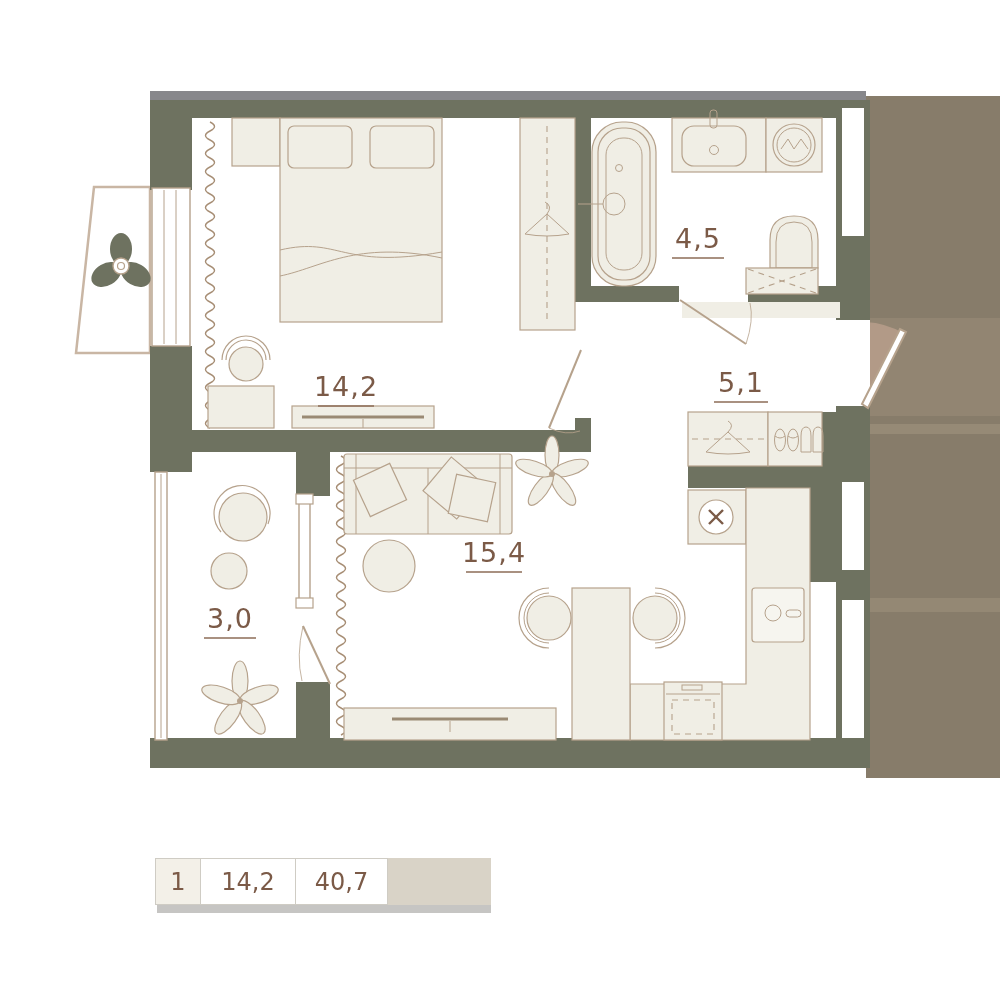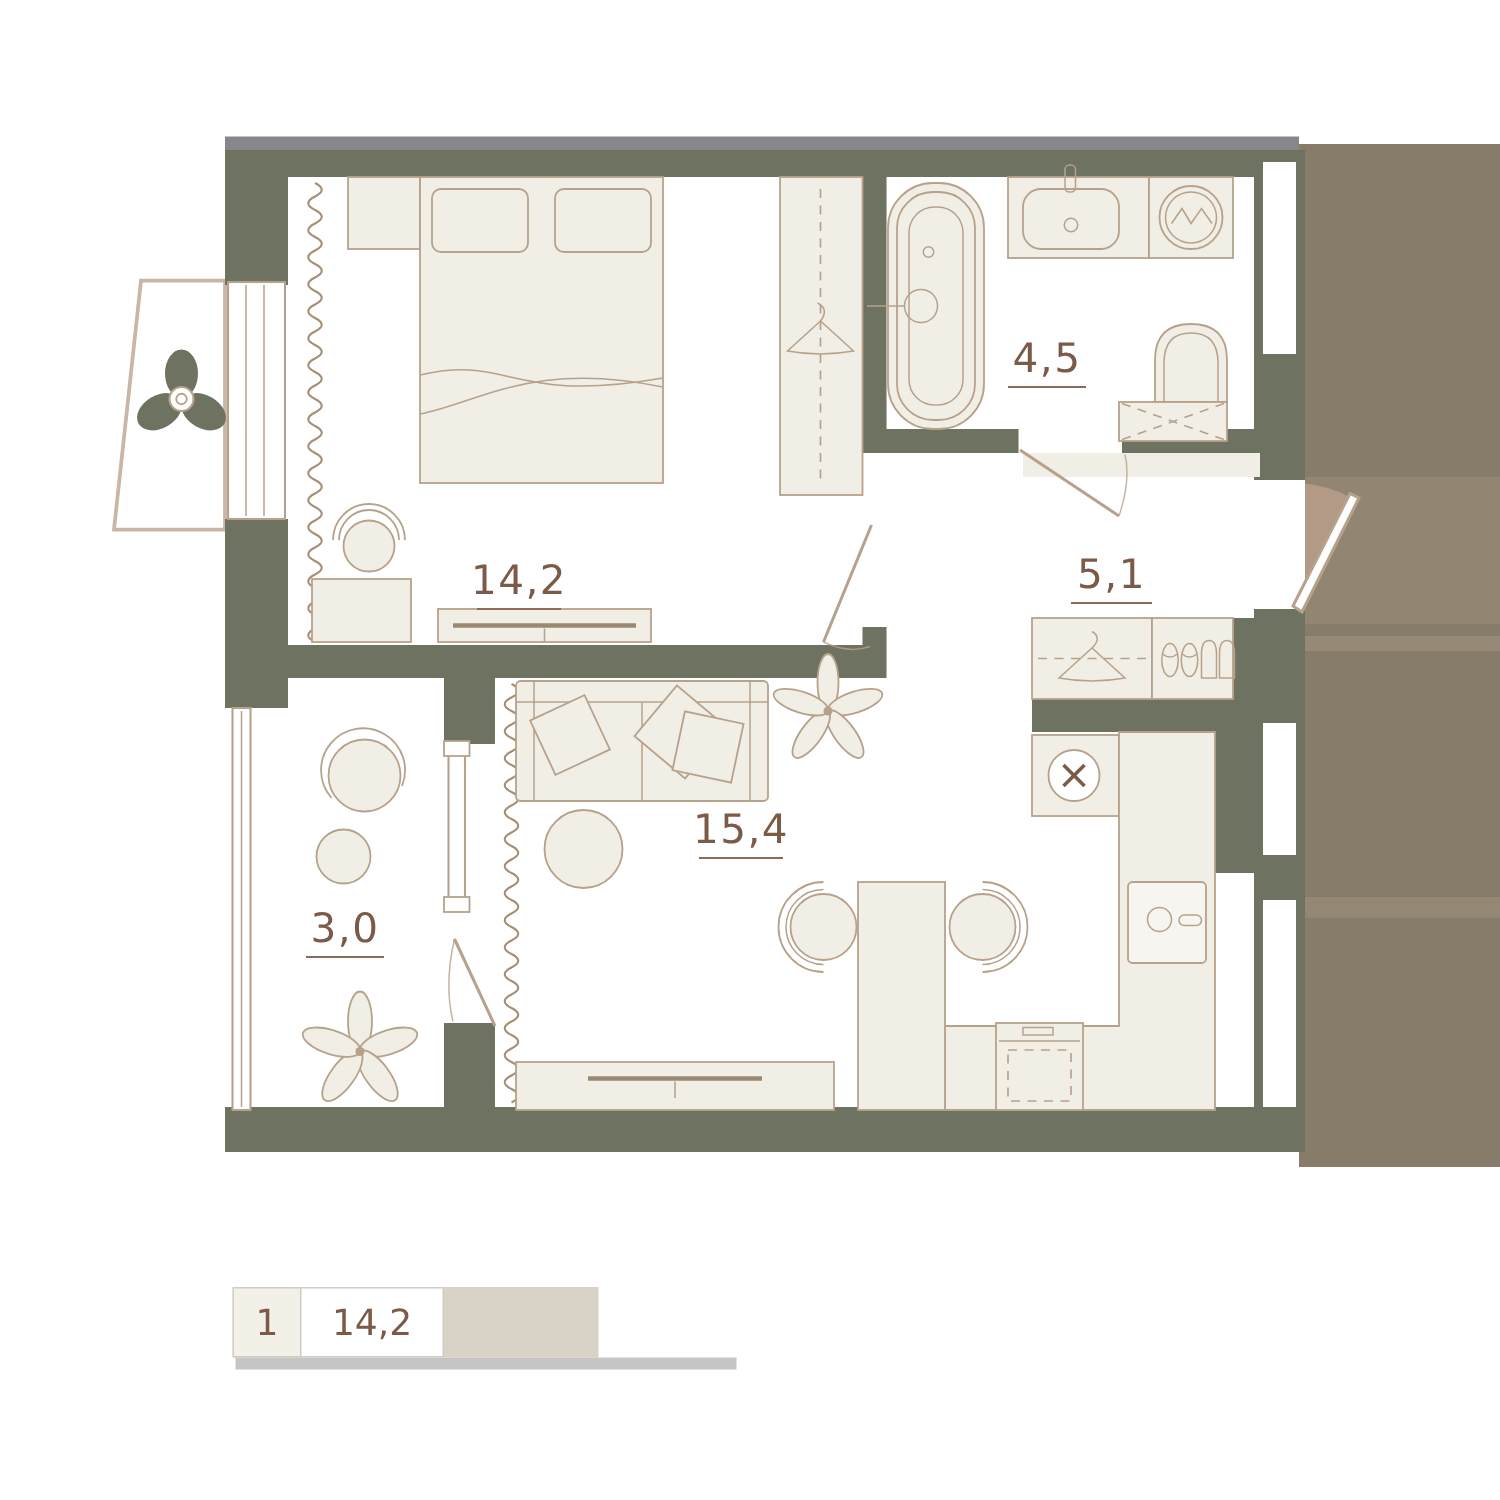--- a/index.html
+++ b/index.html
@@ -295,16 +295,17 @@
   </g>
   <g class="arealabel">
     <text x="230" y="628">3,0</text>
     <line x1="204" y1="638" x2="256" y2="638"></line>
   </g>
 </svg>
 
   <div class="legend">
     <div class="lc first">1</div>
     <div class="lc v2">14,2</div>
+    <div class="lc v3">40,7</div>
     <div class="ltail"></div>
   </div>
   <div class="lshadow"></div>
 </div>
 
 </body></html>

